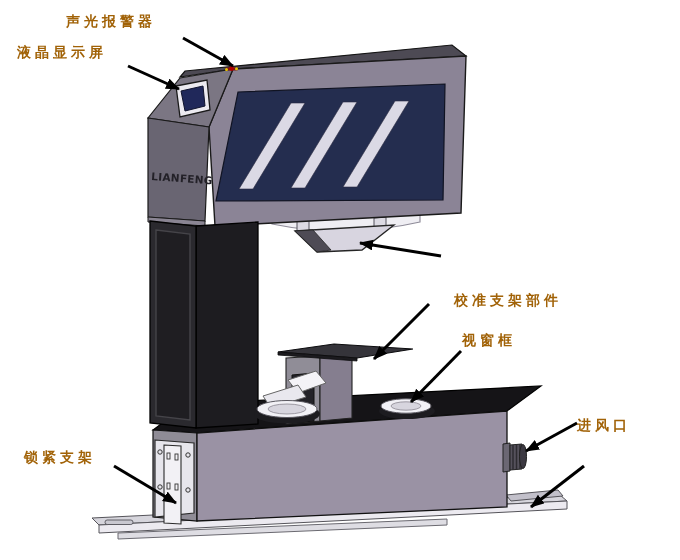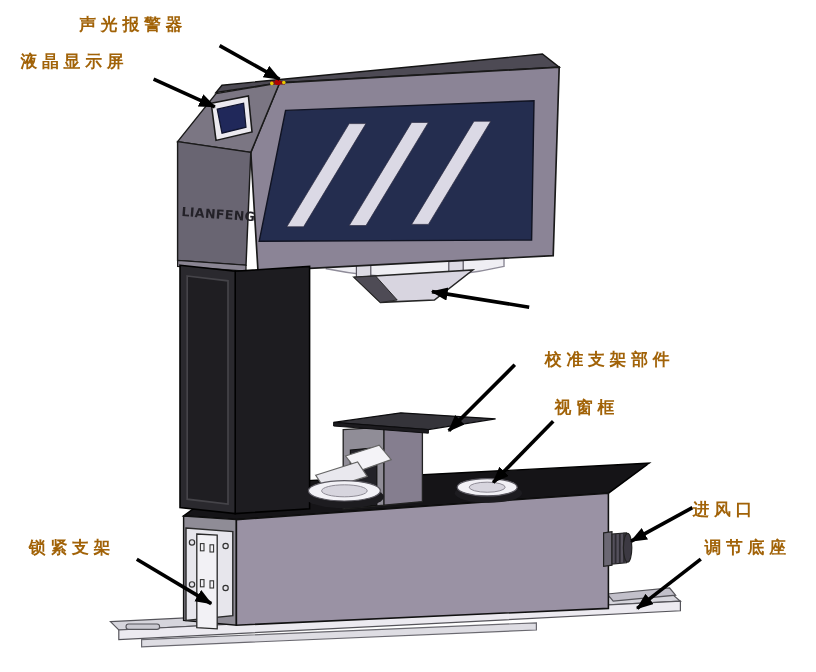--- a/index.html
+++ b/index.html
@@ -148,16 +148,15 @@
       <line x1="584" y1="466" x2="531" y2="507" marker-end="url(#ah)"></line>
       <line x1="114" y1="466" x2="176" y2="503" marker-end="url(#ah)"></line>
     </g>
   </svg>
 
   <div class="lbl lbl-alarm">声光报警器</div>
   <div class="lbl lbl-lcd">液晶显示屏</div>
   <div class="lbl lbl-calib">校准支架部件</div>
   <div class="lbl lbl-window">视窗框</div>
   <div class="lbl lbl-inlet">进风口</div>
-  <div class="lbl lbl-adjbase">调节底座</div>
   <div class="lbl lbl-lock">锁紧支架</div>
 
 </div>
 
 </body></html>

